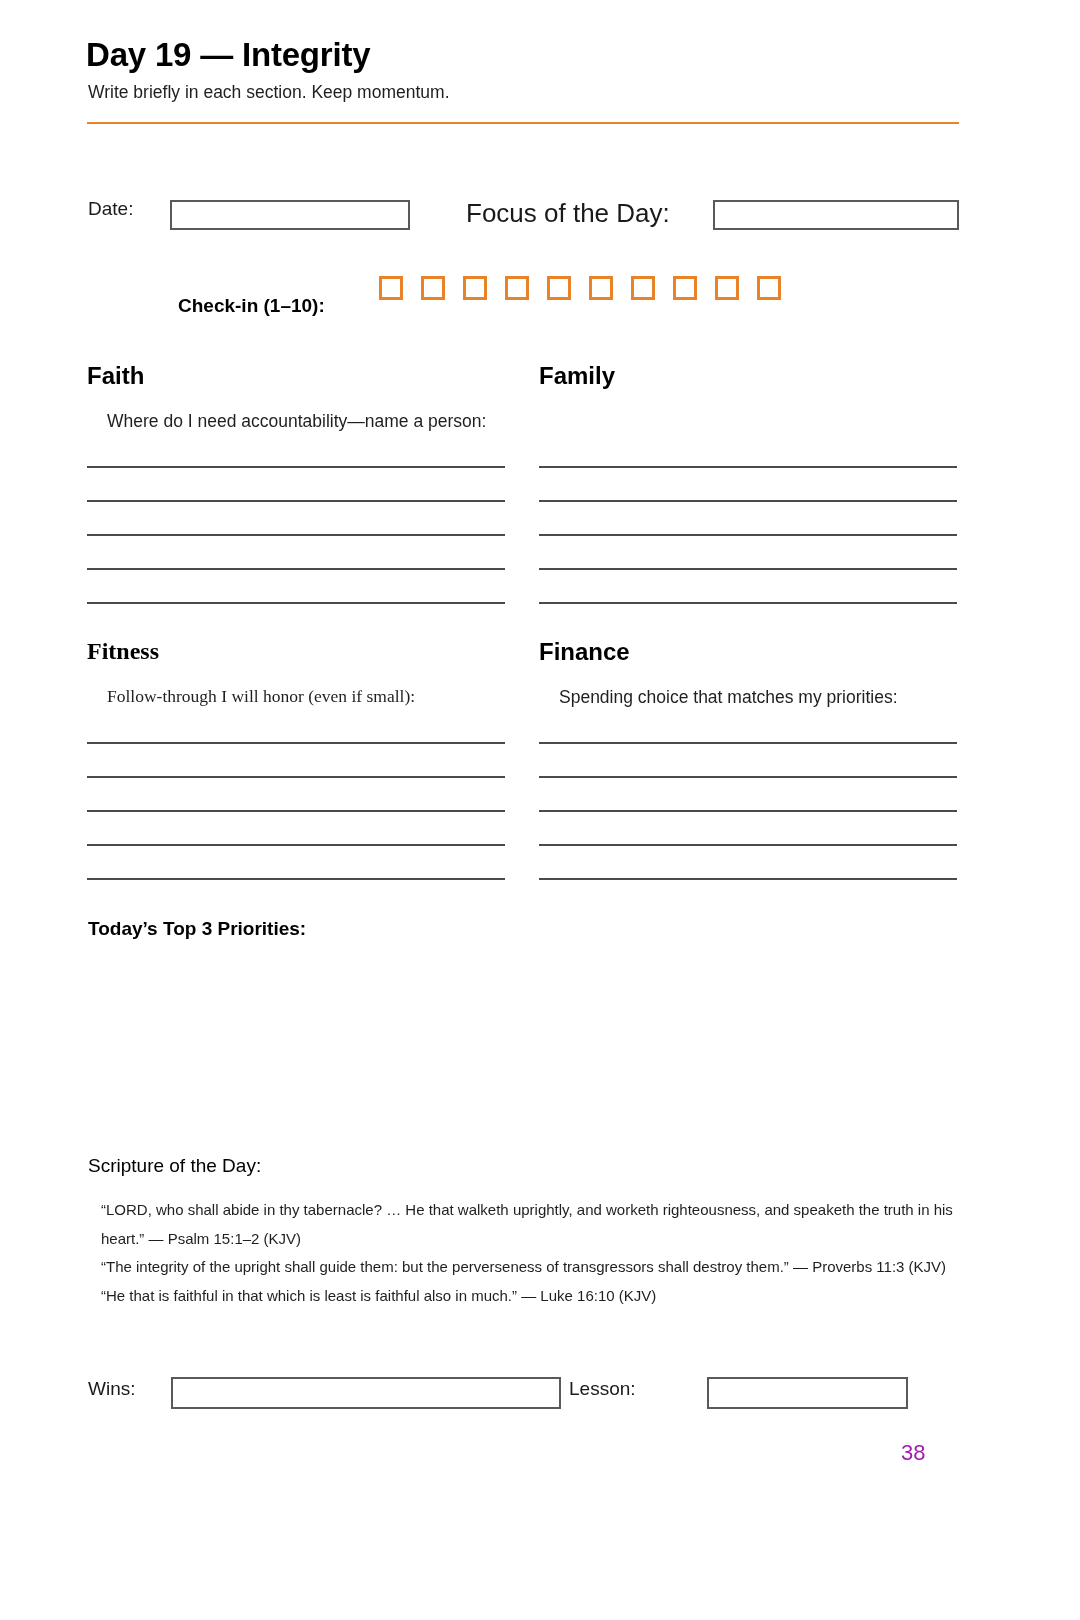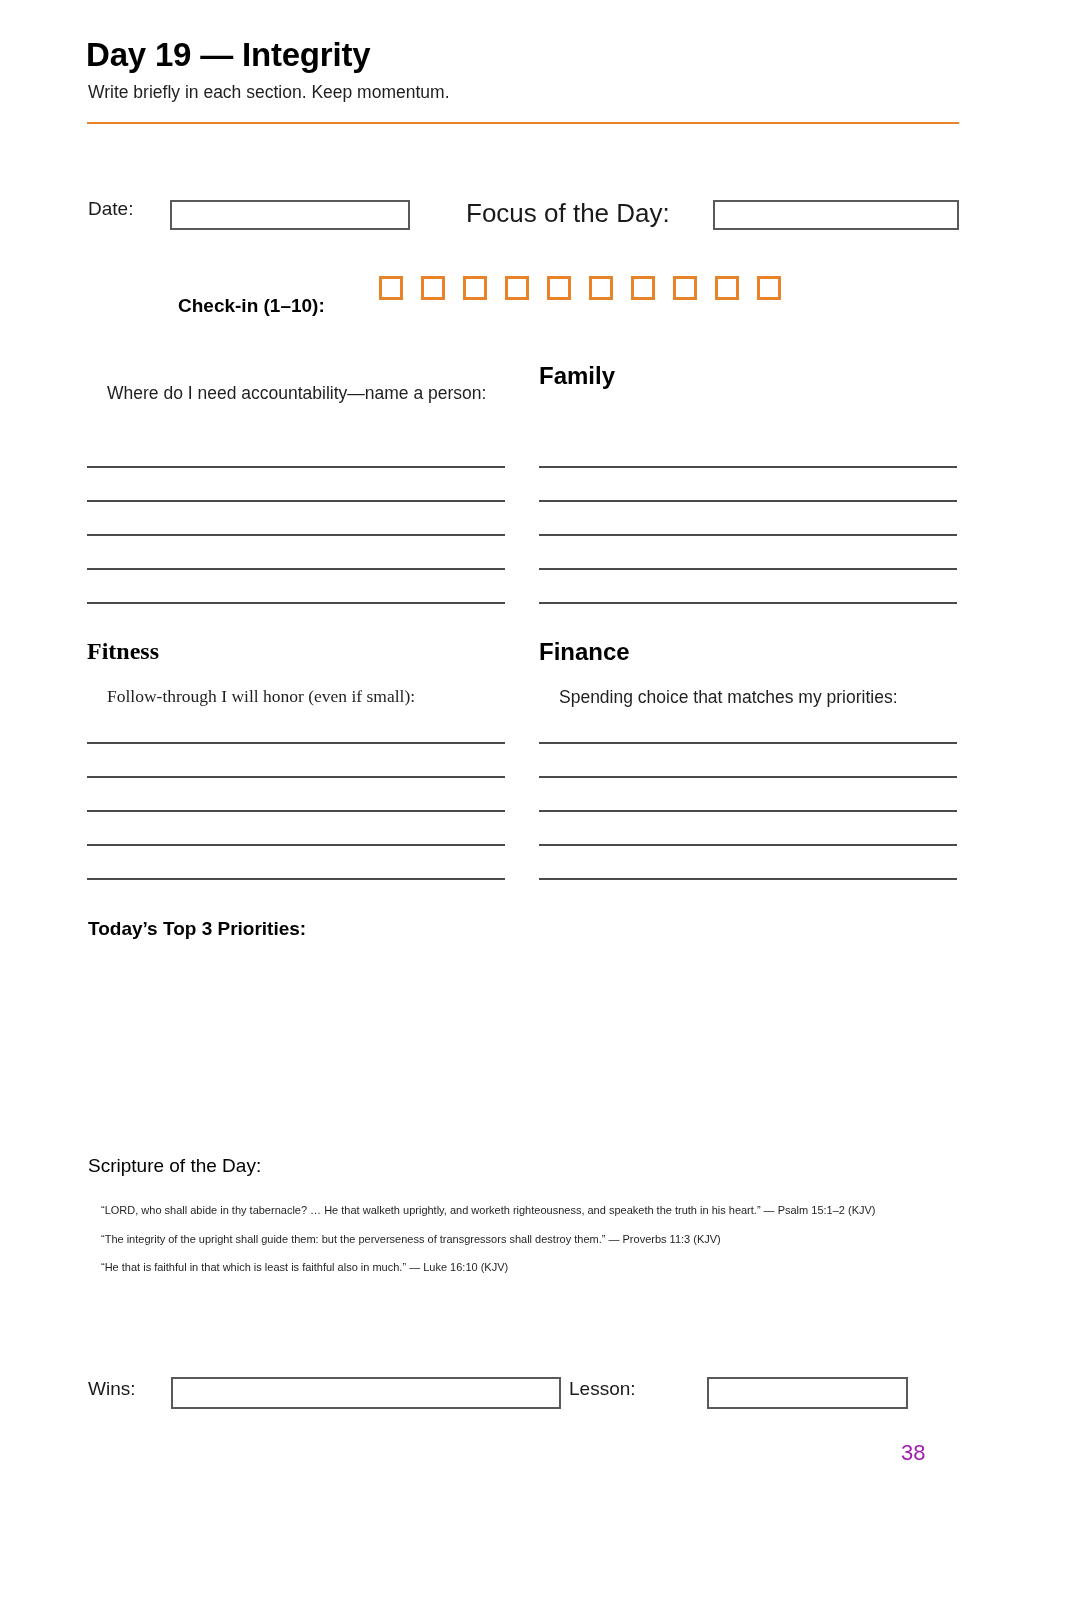--- a/index.html
+++ b/index.html
@@ -157,21 +157,21 @@
     left: 88px; top: 1155px;
     font-size: 19px;
     font-weight: normal;
     color: #000;
     white-space: nowrap;
   }
   .scripture-body {
     position: absolute;
     left: 101px; top: 1196px;
     width: 866px;
-    font-size: 11px;
+    font-size: 15px;
     line-height: 28.5px;
     color: #1f1f1f;
   }
   .scripture-body p { margin: 0; }
 
   
   .lbl-wins {
     position: absolute;
     left: 88px; top: 1378px;
     font-size: 19px;
@@ -230,20 +230,21 @@
       <div class="chk" style="border-color: rgb(232, 131, 42);"></div>
       <div class="chk" style="border-color: rgb(232, 131, 42);"></div>
       <div class="chk" style="border-color: rgb(232, 131, 42);"></div>
       <div class="chk" style="border-color: rgb(232, 131, 42);"></div>
       <div class="chk" style="border-color: rgb(232, 131, 42);"></div>
       <div class="chk" style="border-color: rgb(232, 131, 42);"></div>
       <div class="chk" style="border-color: rgb(232, 131, 42);"></div>
     </div>
 
   <div class="sec" id="sec-faith">
+    <div class="sec-title">Faith</div>
     <div class="sec-prompt">Where do I need accountability—name a person:</div>
   </div>
   <div class="rules" id="rules-faith">
       <div class="rule-line"></div>
       <div class="rule-line"></div>
       <div class="rule-line"></div>
       <div class="rule-line"></div>
       <div class="rule-line"></div>
     </div>
 

